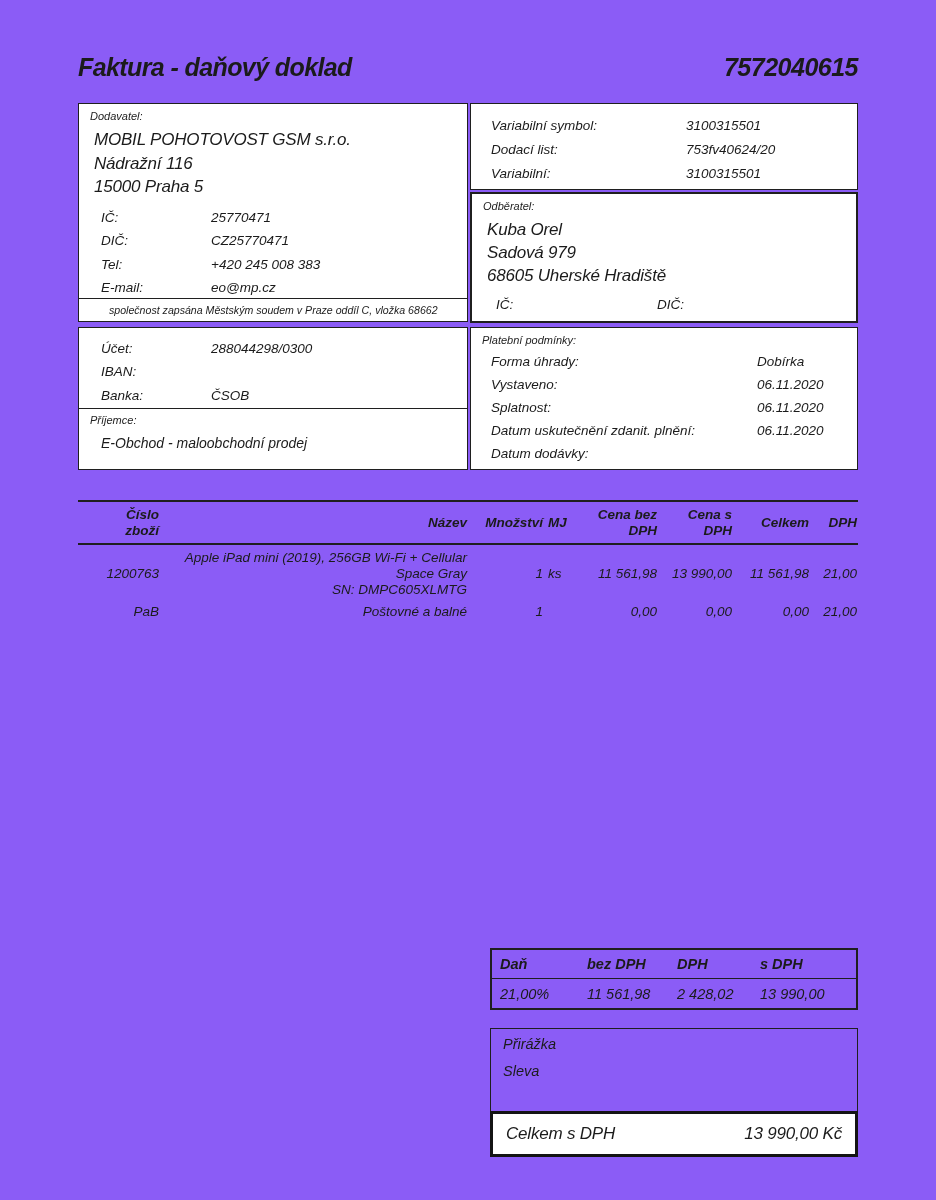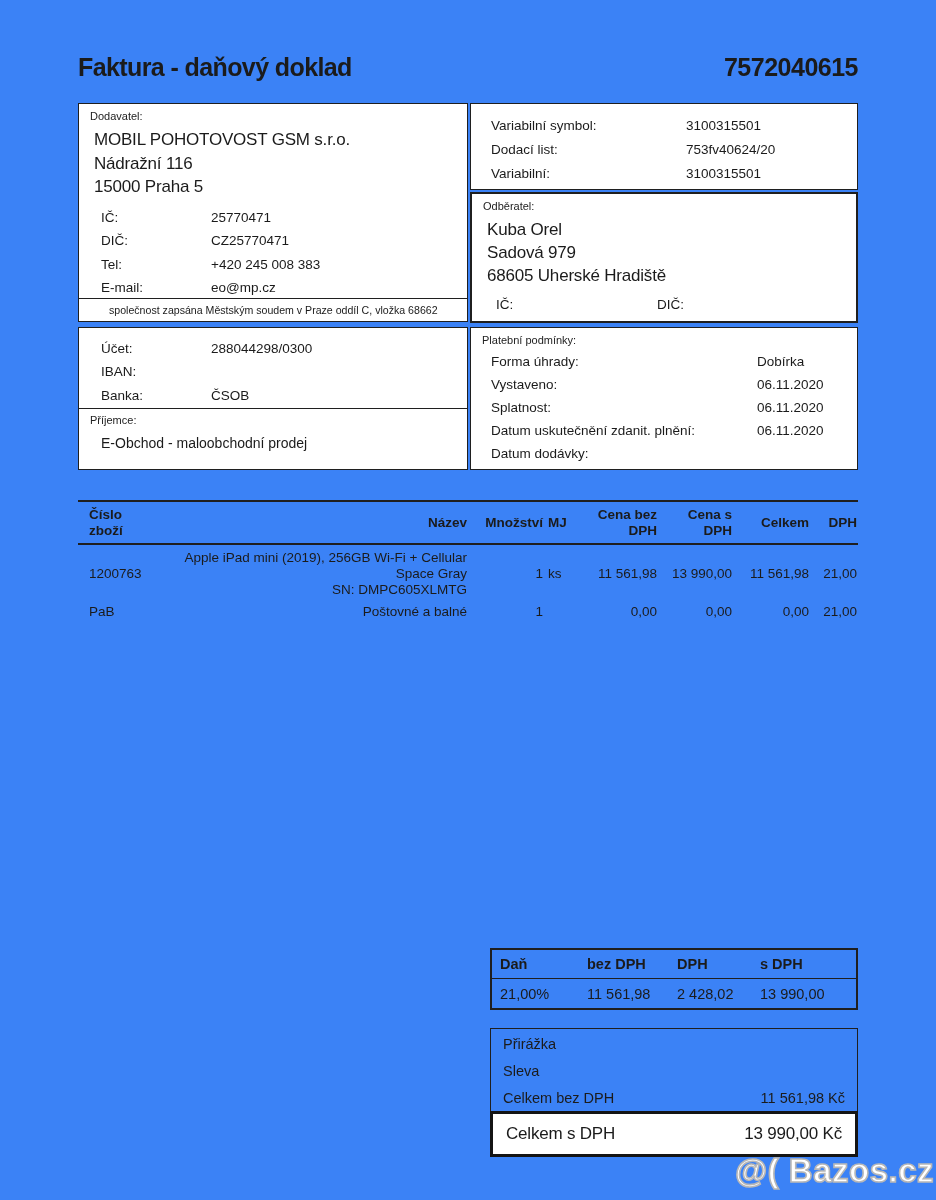--- a/index.html
+++ b/index.html
@@ -3,21 +3,21 @@
 <meta charset="utf-8">
 <style>
   * { margin:0; padding:0; box-sizing:border-box; }
   html,body { background:#ffffff; }
   body {
     width:936px; height:1200px;
     font-family:"Liberation Sans", sans-serif;
     color:#1b1b1b;
     position:relative; overflow:hidden;
   }
-  .page { position:absolute; inset:0; background:#3b82f6; }
+  .page { position:absolute; inset:0; background:#8b5cf6;font-style:italic; }
 
   
   .title { position:absolute; left:78px; top:53px; font-size:25px; font-weight:bold; letter-spacing:-0.6px; }
   .inv-number { position:absolute; right:78px; top:53px; font-size:25px; font-weight:bold; letter-spacing:-0.5px; }
 
   
   .box { position:absolute; border:1.5px solid #1f1f1f; background:#fff; }
   .box-supplier { left:78px; top:103px; width:390px; height:219px; }
   .box-bank     { left:78px; top:327px; width:390px; height:143px; }
   .box-refs     { left:470px; top:103px; width:388px; height:87px; }
@@ -41,21 +41,21 @@
 
   
   .thead {
     position:absolute; left:78px; top:500px; width:780px; height:45px;
     border-top:2.5px solid #1f1f1f; border-bottom:2px solid #1f1f1f;
     font-size:13.5px; font-weight:bold;
   }
   .hcell { position:absolute; top:50%; transform:translateY(-50%); line-height:16px; }
   .item-row { position:absolute; left:78px; width:780px; font-size:13.5px; }
   .cell { position:absolute; white-space:nowrap; }
-  .c-code { left:11px;   width:60px;  text-align:left; }
+  .c-code { left:21px;   width:60px;  text-align:right; }
   .c-name { left:49px;  width:340px; text-align:right; }
   .c-qty  { left:400px; width:65px;  text-align:right; }
   .c-mj   { left:470px; width:42px;  text-align:left; }
   .c-pe   { left:489px; width:90px;  text-align:right; }
   .c-pi   { left:564px; width:90px;  text-align:right; }
   .c-tot  { left:641px; width:90px;  text-align:right; }
   .c-vat  { left:699px; width:80px;  text-align:right; }
   .nline { line-height:16px; }
 
   
@@ -201,26 +201,21 @@
       <div class="tcell t-0">21,00%</div>
       <div class="tcell t-1">11 561,98</div>
       <div class="tcell t-2">2 428,02</div>
       <div class="tcell t-3">13 990,00</div>
     </div>
   </div>
 
   <div class="totals-box">
     <div class="trow" style="top:7px"><span>Přirážka</span></div>
     <div class="trow" style="top:34px"><span>Sleva</span></div>
-    <div class="trow" style="top:61px">
-      <span>Celkem bez DPH</span>
-      <span class="tval">11 561,98 Kč</span>
-    </div>
   </div>
 
   <div class="grand-box">
     <span>Celkem s DPH</span>
     <span>13 990,00 Kč</span>
   </div>
 
-  <div class="watermark">@( Bazos.cz</div>
 
 </div>
 
 </body></html>

